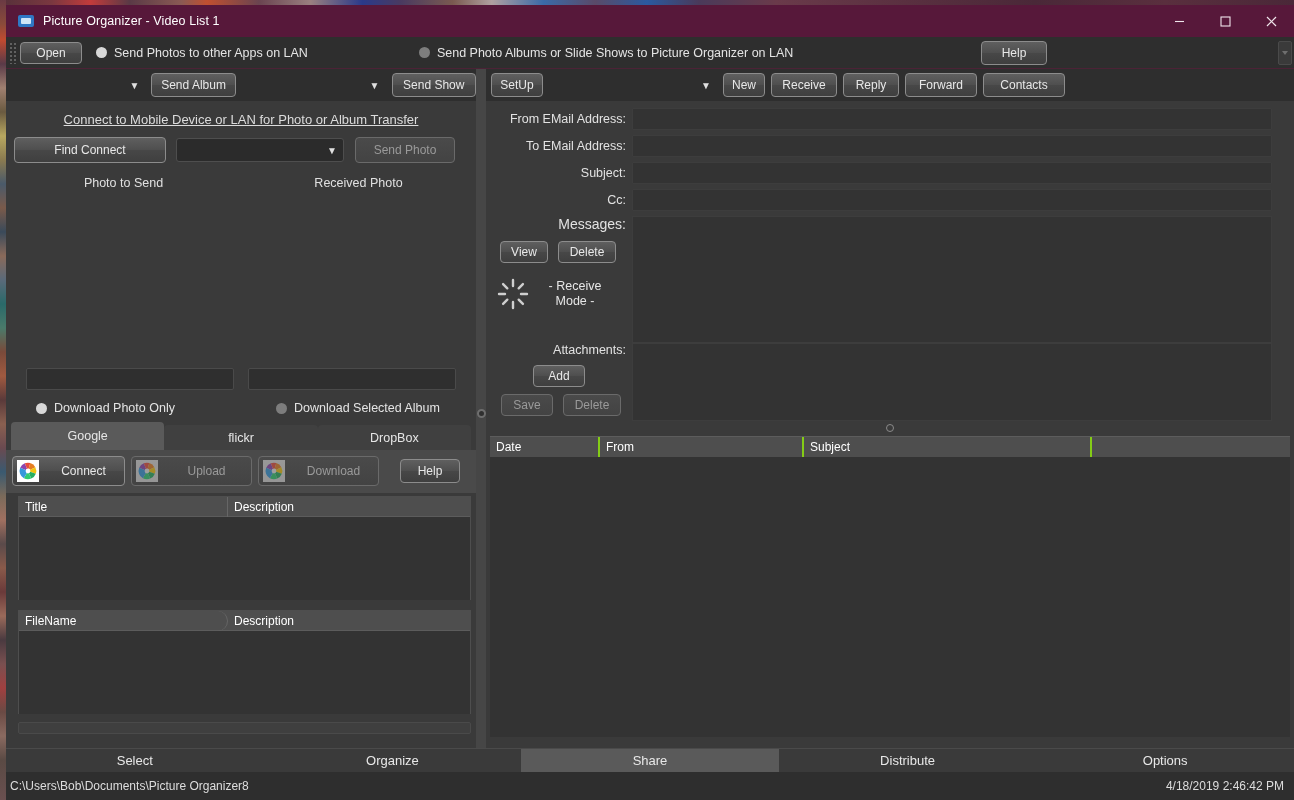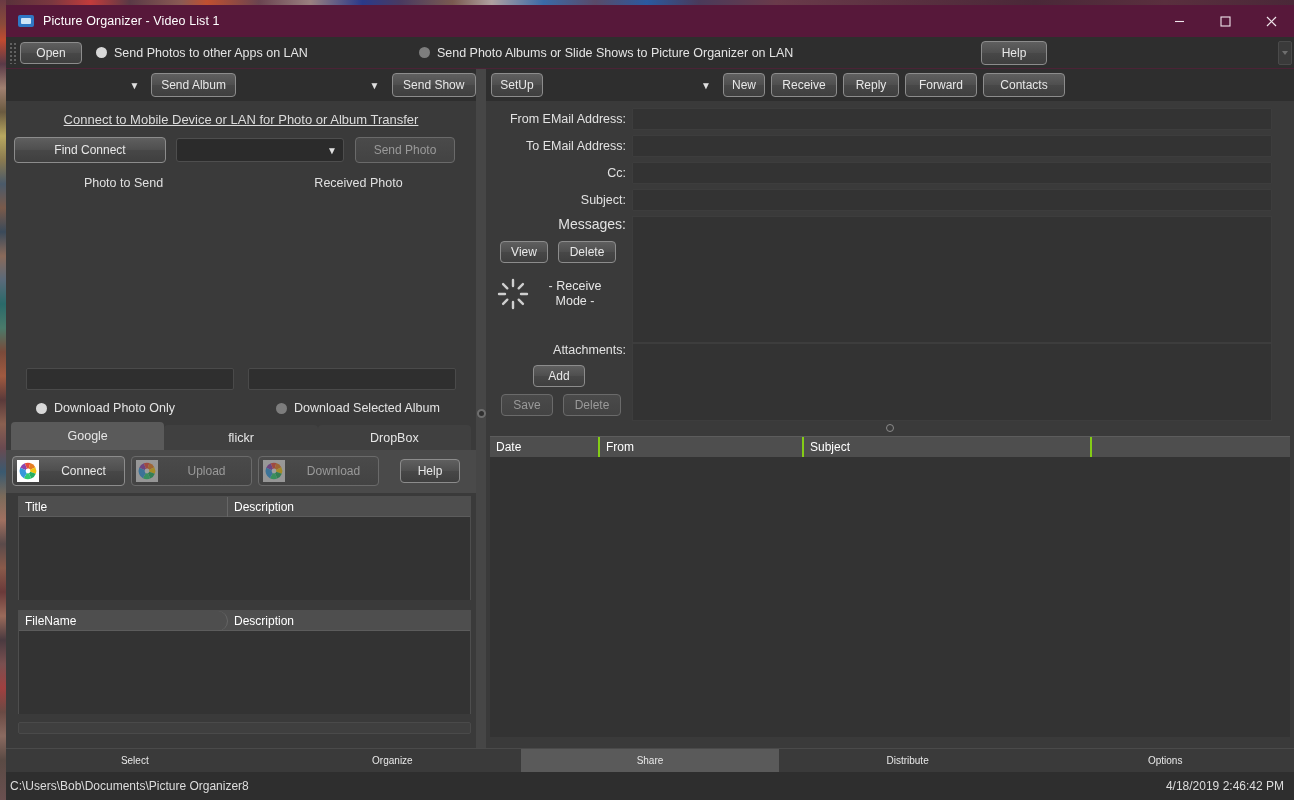--- a/index.html
+++ b/index.html
@@ -208,21 +208,21 @@
     border: 1px solid #8a8a8a; background: transparent;
   }
 
   
   .bottomnav {
     flex: 0 0 24px; display: flex; background: #3a3a3a;
     border-top: 1px solid #4a4a4a;
   }
   .navitem {
     flex: 1 1 0; display: flex; align-items: center; justify-content: center;
-    color: #e8e8e8; font-size: 10px;
+    color: #e8e8e8; font-size: 13px;
   }
   .navitem.active { background: #5a5a5a; }
 
   .statusbar {
     flex: 0 0 28px; background: #2e2e2e; display: flex;
     align-items: center; justify-content: space-between;
     padding: 0 10px 0 4px; color: #dddddd; font-size: 12px;
   }
 
   
@@ -442,25 +442,25 @@
         <div style="padding-top:6px;">
           <div class="form-row">
             <div class="form-label">From EMail Address:</div>
             <div class="form-field"></div>
           </div>
           <div class="form-row" style="margin-top:3px;">
             <div class="form-label">To EMail Address:</div>
             <div class="form-field"></div>
           </div>
           <div class="form-row" style="margin-top:3px;">
+            <div class="form-label">Subject:</div>
+            <div class="form-field"></div>
+          </div>
+          <div class="form-row" style="margin-top:3px;">
             <div class="form-label">Cc:</div>
-            <div class="form-field"></div>
-          </div>
-          <div class="form-row" style="margin-top:3px;">
-            <div class="form-label">Subject:</div>
             <div class="form-field"></div>
           </div>
         </div>
 
         <div style="display:flex;margin-top:4px;">
           <div style="width:146px;flex:0 0 146px;">
             <div style="text-align:right;padding-right:6px;color:#e2e2e2;font-size:14px;">Messages:</div>
             <div style="display:flex;gap:10px;justify-content:flex-start;padding-left:14px;margin-top:9px;">
               <div class="btn" style="width:48px;padding:4px 0;">View</div>
               <div class="btn" style="width:58px;padding:4px 0;">Delete</div>

